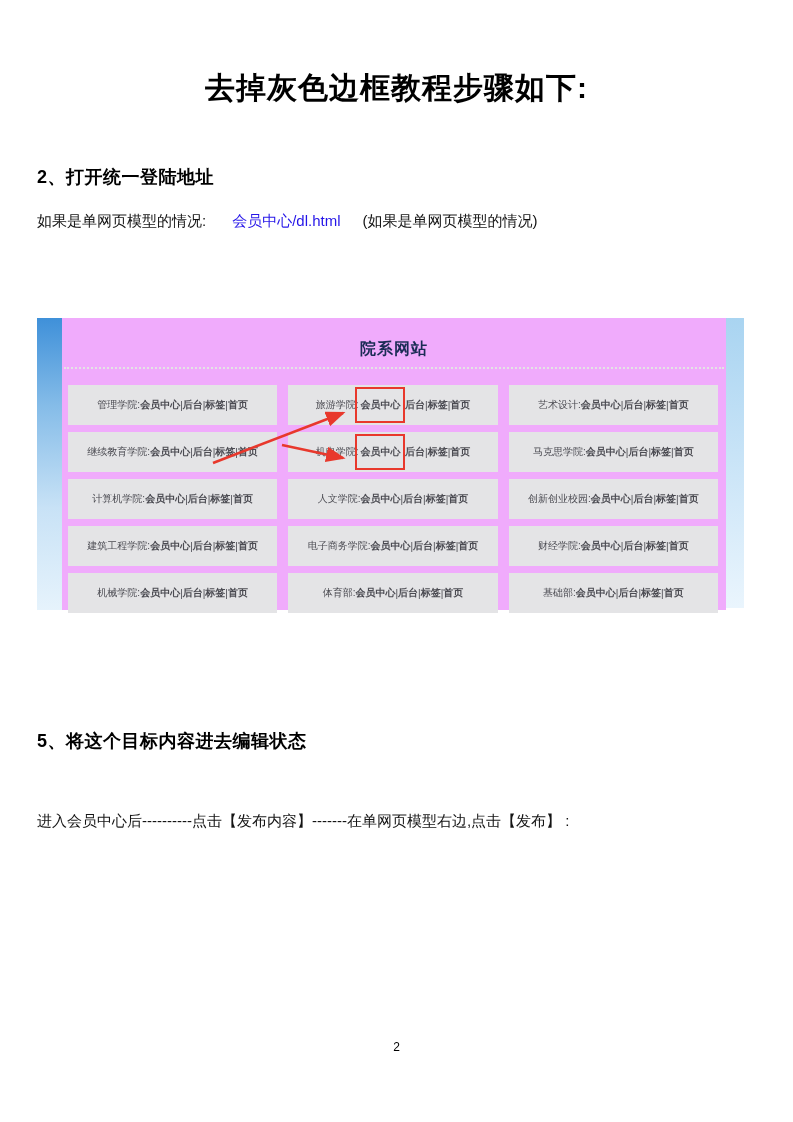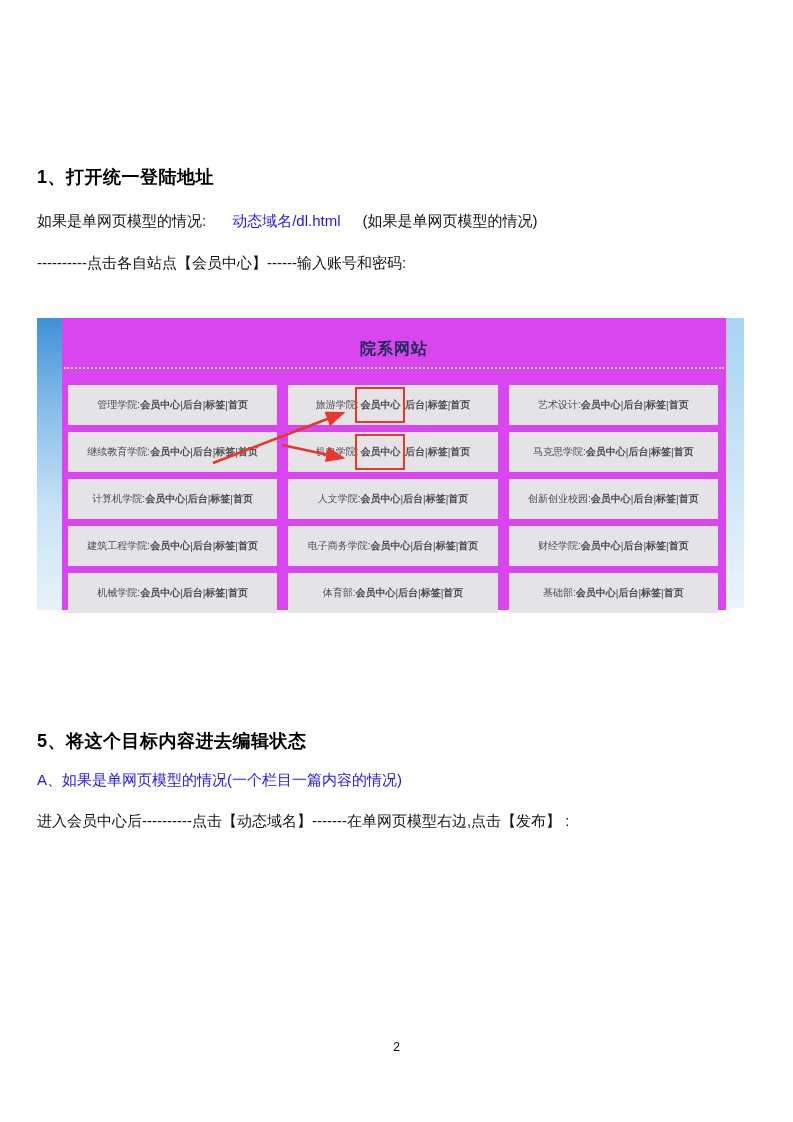--- a/index.html
+++ b/index.html
@@ -29,21 +29,21 @@
   
   .shot{position:absolute;left:37px;top:318px;width:707px;height:292px;margin:0;}
   .strip-left{
     position:absolute;left:0;top:0;width:25px;height:292px;
     background:linear-gradient(180deg,#3f90d9 0%,#85bce8 30%,#c8e2f6 65%,#e6f3fc 100%);
   }
   .strip-right{
     position:absolute;right:0;top:0;width:18px;height:290px;
     background:linear-gradient(180deg,#a9d4f1 0%,#cde6f8 55%,#eaf5fd 100%);
   }
-  .shot-content{position:absolute;left:25px;right:18px;top:0;height:100%;background:#d946ef;}
+  .shot-content{position:absolute;left:25px;right:18px;top:0;height:100%;background:#f0abfc;}
   .shot-title{
     text-align:center;padding-top:23px;font-size:16px;font-weight:bold;color:#1b2c55;
     line-height:16px;letter-spacing:1px;
   }
   .dotted-sep{border-top:2px dotted #e4e4e4;margin:10px 2px 0 2px;height:0;}
   .sites-grid{
     display:grid;grid-template-columns:repeat(3,1fr);gap:7px 11px;
     margin:16px 8px 0 6px;
   }
   .site-cell{
@@ -55,26 +55,26 @@
     display:inline-block;border:2px solid #e8382c;padding:9px 3px;margin:-9px -3px;
     position:relative;z-index:2;
   }
   .annot-overlay{position:absolute;left:0;top:0;width:707px;height:292px;pointer-events:none;z-index:3;}
 </style>
 </head>
 <body>
 
 <main class="page">
 
+  <h1 class="doc-title">去掉灰色边框教程步骤如下:</h1>
 
-  <h2 class="step-heading step1-heading">1、打开统一登陆地址</h2>
+  <h2 class="step-heading step1-heading">2、打开统一登陆地址</h2>
 
-  <p class="body-line line-url"><span>如果是单网页模型的情况:</span><a class="doc-link" href="#">动态域名/dl.html</a><span>(如果是单网页模型的情况)</span></p>
+  <p class="body-line line-url"><span>如果是单网页模型的情况:</span><a class="doc-link" href="#">会员中心/dl.html</a><span>(如果是单网页模型的情况)</span></p>
 
-  <p class="body-line line-dashes1">----------点击各自站点【会员中心】------输入账号和密码:</p>
 
   <figure class="shot">
     <div class="strip-left"></div>
     <div class="shot-content">
       <div class="shot-title">院系网站</div>
       <div class="dotted-sep"></div>
       <div class="sites-grid">
           <div class="site-cell">管理学院: <span class="site-link">会员中心</span> |<span class="site-link">后台</span> | <span class="site-link">标签</span> | <span class="site-link">首页</span></div>
           <div class="site-cell">旅游学院: <span class="site-link boxed-link">会员中心</span> |<span class="site-link">后台</span> | <span class="site-link">标签</span> | <span class="site-link">首页</span></div>
           <div class="site-cell">艺术设计: <span class="site-link">会员中心</span> |<span class="site-link">后台</span> | <span class="site-link">标签</span> | <span class="site-link">首页</span></div>
@@ -100,19 +100,18 @@
           <path d="M0,0 L7.5,3 L0,6 Z" fill="#e8382c"></path>
         </marker>
       </defs>
       <line x1="176" y1="145" x2="306" y2="95" stroke="#e8382c" stroke-width="2.6" marker-end="url(#arrowhead)"></line>
       <line x1="245" y1="127" x2="306" y2="140" stroke="#e8382c" stroke-width="2.6" marker-end="url(#arrowhead)"></line>
     </svg>
   </figure>
 
   <h2 class="step-heading step2-heading">5、将这个目标内容进去编辑状态</h2>
 
-  <p class="body-line line-sub-a">A、如果是单网页模型的情况(一个栏目一篇内容的情况)</p>
 
-  <p class="body-line line-body2">进入会员中心后----------点击【动态域名】-------在单网页模型右边,点击【发布】 :</p>
+  <p class="body-line line-body2">进入会员中心后----------点击【发布内容】-------在单网页模型右边,点击【发布】 :</p>
 
   <div class="page-number">2</div>
 
 </main>
 
 </body></html>

